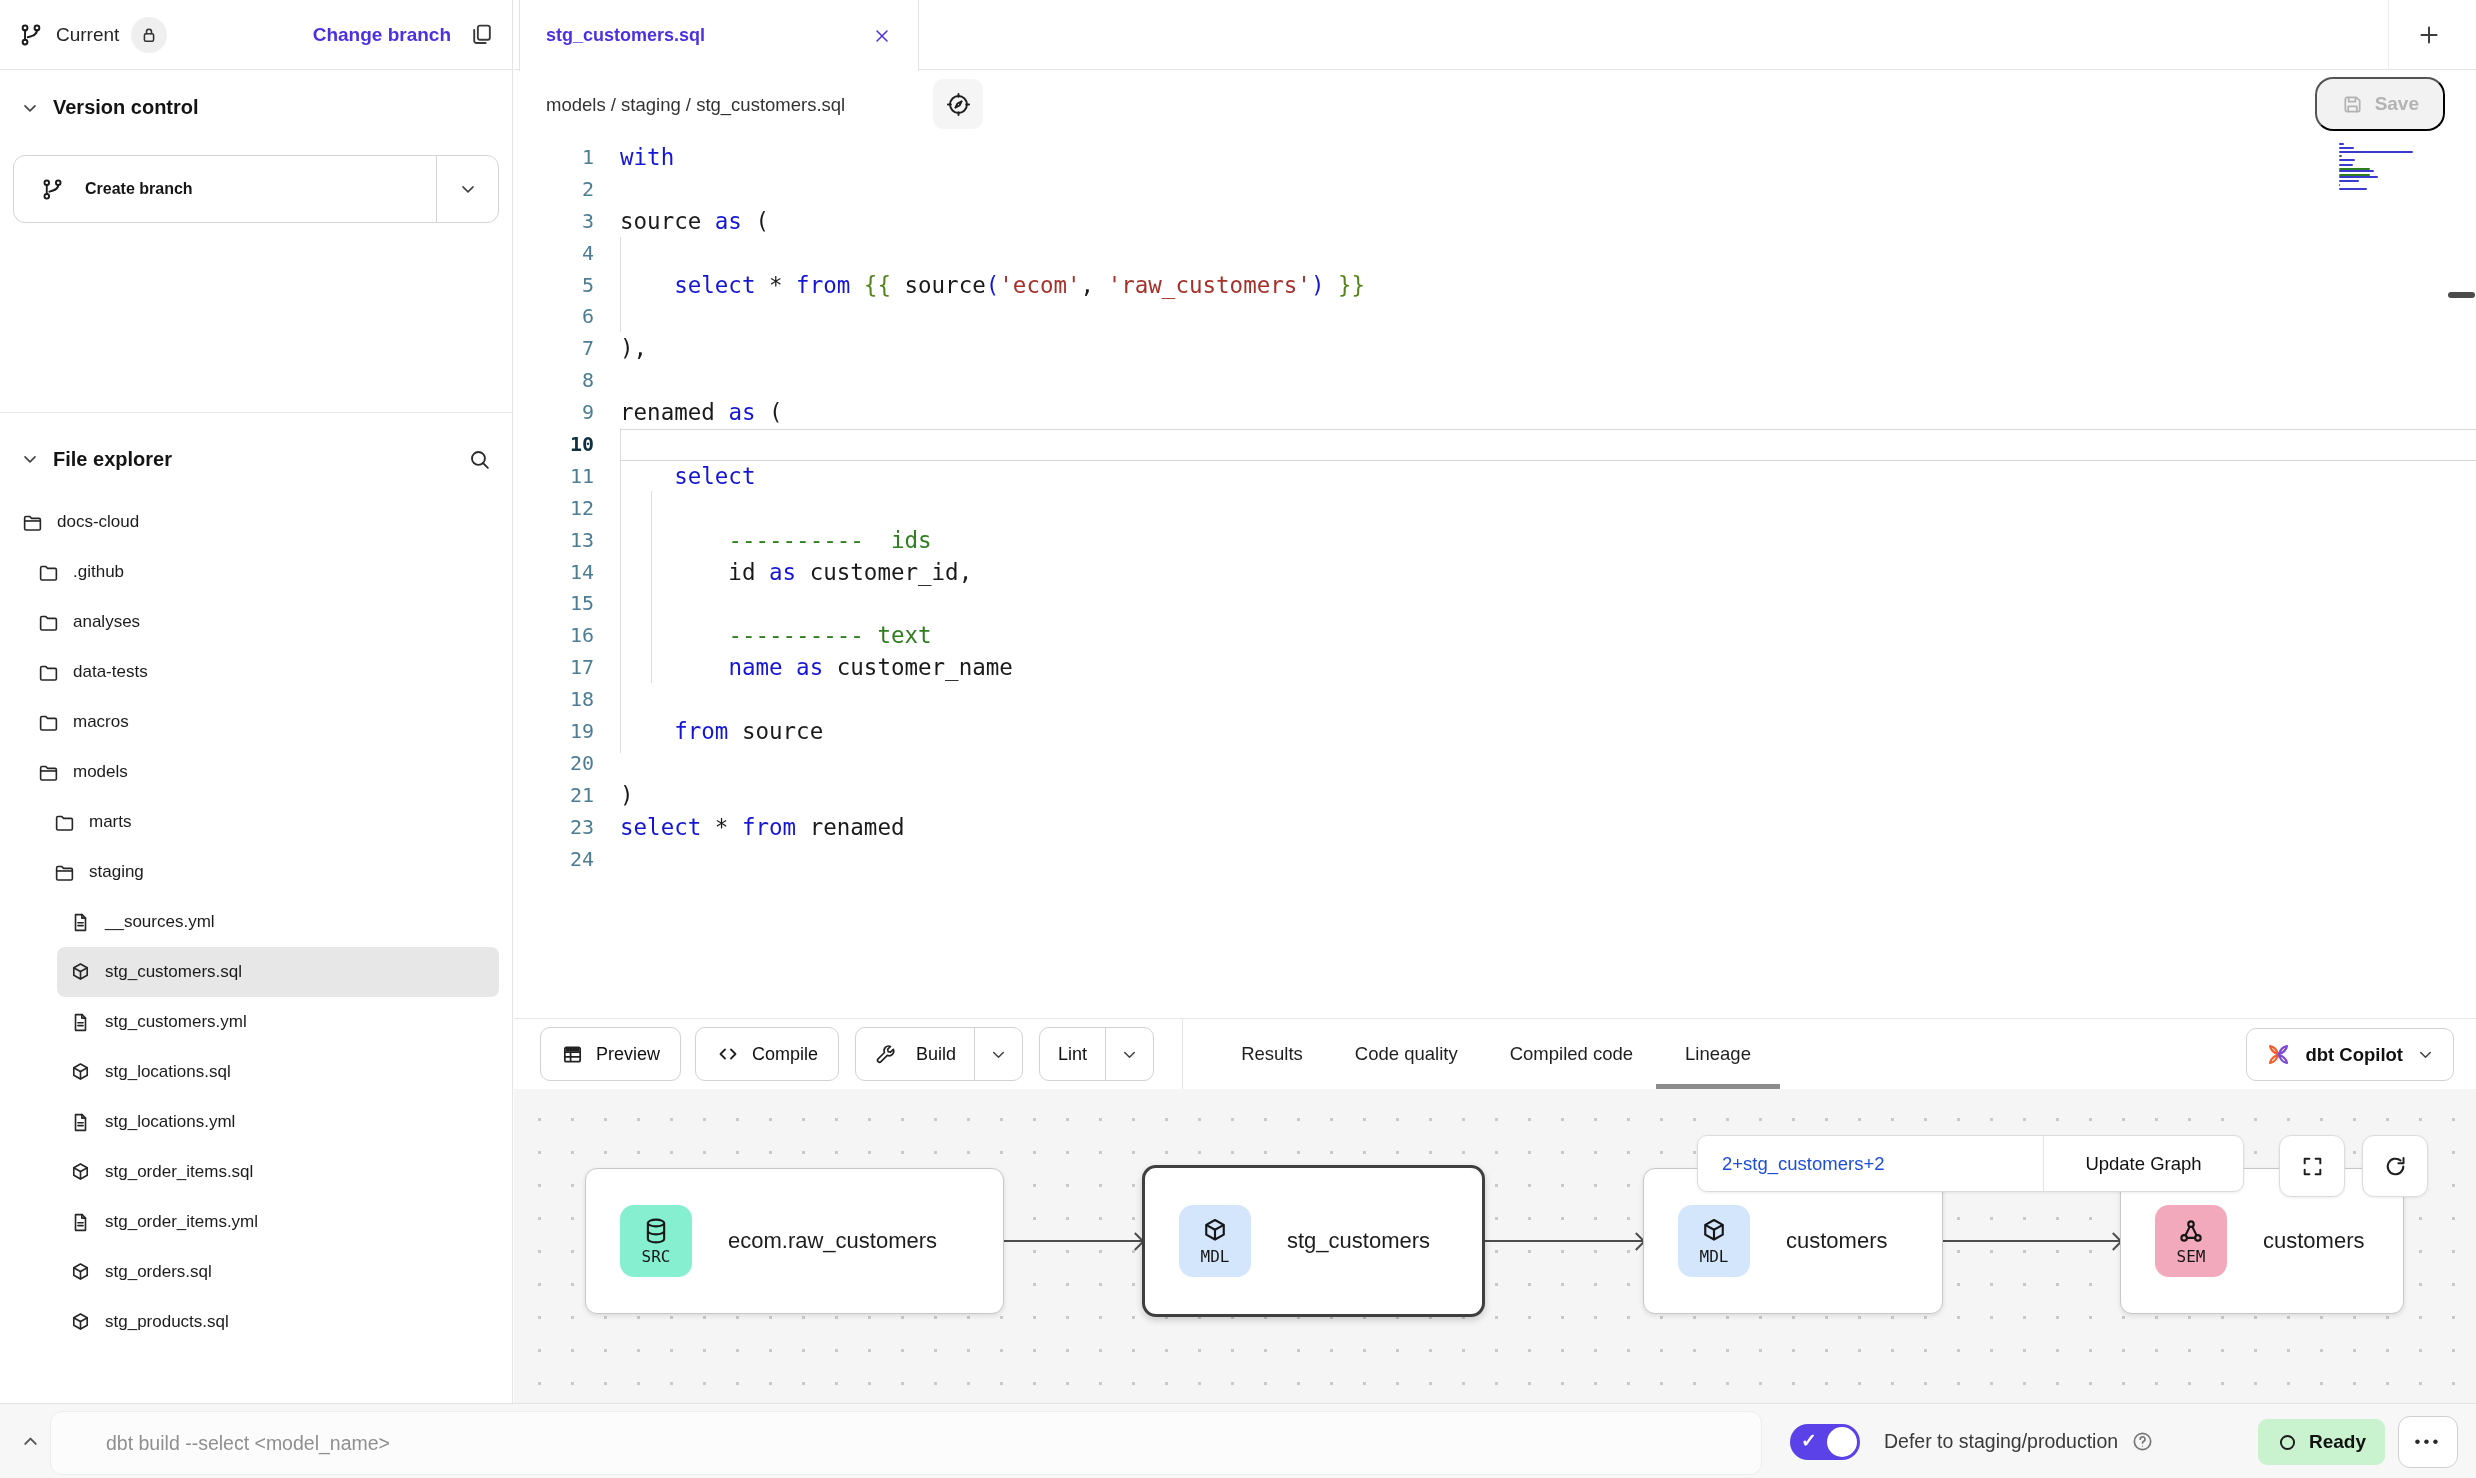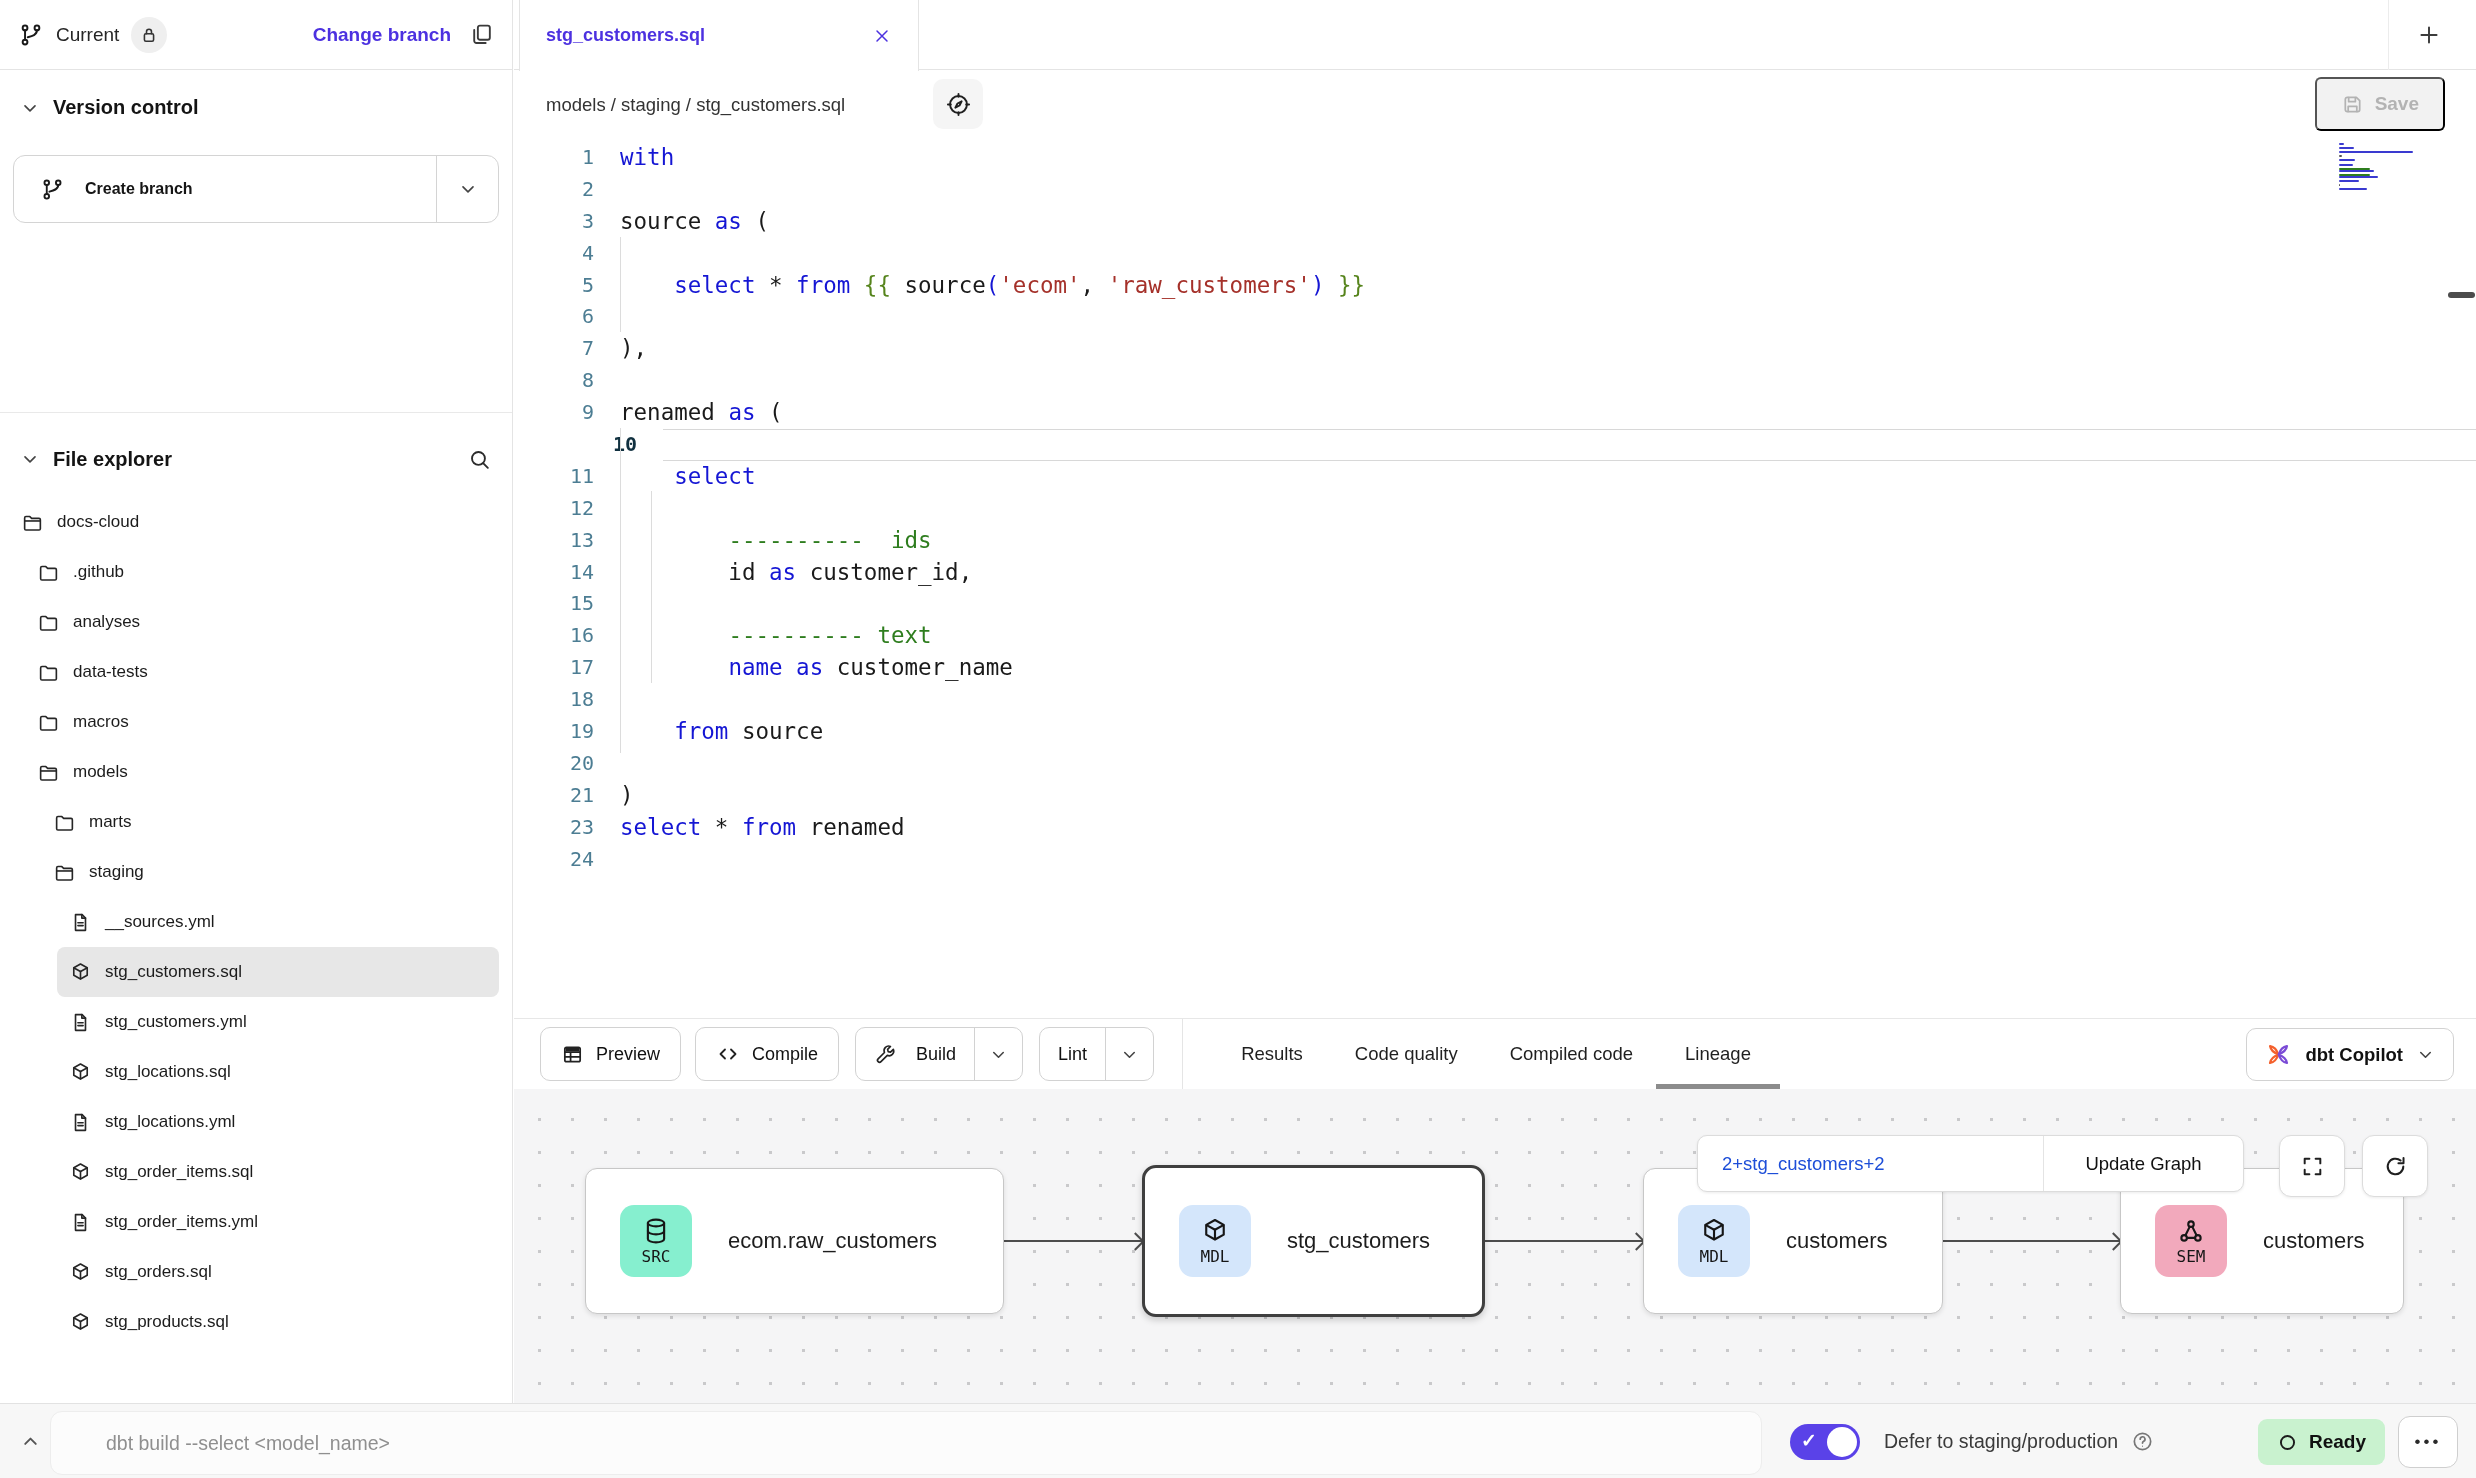--- a/index.html
+++ b/index.html
@@ -51,31 +51,31 @@
   .tab .close { color:var(--accent,#4c31e0); }
   .newtab-sep { position:absolute; left:1874px; top:0; width:1px; height:70px; background:#ececec; }
   .plus-btn { position:absolute; left:1892px; top:12px; width:46px; height:46px; border-radius:8px;
               display:flex; align-items:center; justify-content:center; color:#3c3c3c; cursor:pointer; }
 
   .crumbrow { position:relative; height:70px; display:flex; align-items:center; }
   .crumb { margin-left:32px; font-size:18.5px; color:#333; }
   .compass-btn { position:absolute; left:419px; top:9px; width:50px; height:50px; border-radius:10px;
                  background:#f5f5f5; display:flex; align-items:center; justify-content:center; color:#1f1f1f; cursor:pointer; }
   .save-btn { position:absolute; right:31px; top:7px; height:54px; padding:0 24px; background:#f2f2f2;
-              border-radius:6px; color:#b3b3b3; font-size:19px; font-weight:600;
+              border-radius:18px; color:#b3b3b3; font-size:19px; font-weight:600;
               display:flex; align-items:center; gap:11px; }
 
   
   .editor { position:relative; height:878px; overflow:hidden; background:#fff;
             font-family:"DejaVu Sans Mono", monospace; }
   .code { position:absolute; left:0; top:2px; right:0; }
   .cl { display:flex; height:31.9px; line-height:31.9px; font-size:22.5px; }
   .ln { width:80px; text-align:right; flex:none; font-size:20px; color:var(--lnc,#4c7d93);
         -webkit-user-select:none; user-select:none; }
-  .ln.active { color:#10303f; font-weight:bold;margin-left:43px; }
+  .ln.active { color:#10303f; font-weight:bold; }
   .lcw { flex:1; margin-left:26px; }
   .lcw.active { box-shadow: inset 0 1px 0 #d8d8d8, inset 0 -1px 0 #d8d8d8; }
   .lc { white-space:pre; color:#1a1a1a; }
   .kw { color:var(--kw,#1516d4); } .str { color:var(--str,#a5312a); }
   .cmt { color:var(--cmt,#2e7d1e); } .jj { color:var(--jj,#56841c); } .pl { color:#1a1a1a; }
   .guide { position:absolute; width:1px; background:#dcdcdc; }
   .minimap { position:absolute; top:3px; right:57px; width:82px; height:52px; background:#fff; }
   .minimap .bar { position:absolute; height:2px; border-radius:1px; }
   .vthumb { position:absolute; right:1px; top:152px; width:27px; height:6px; background:#4c4c4c; border-radius:3px; }
 

